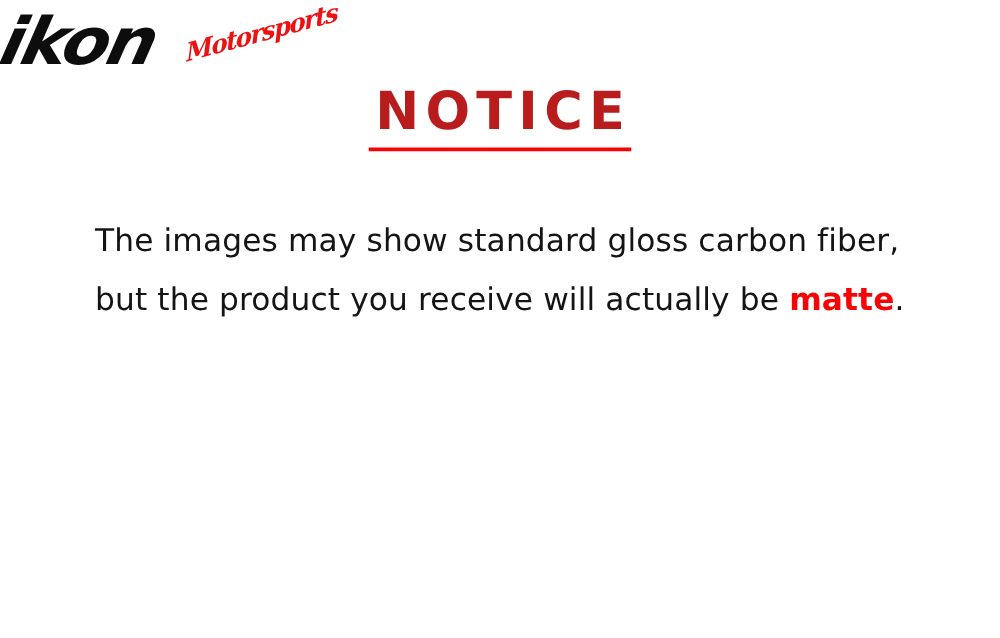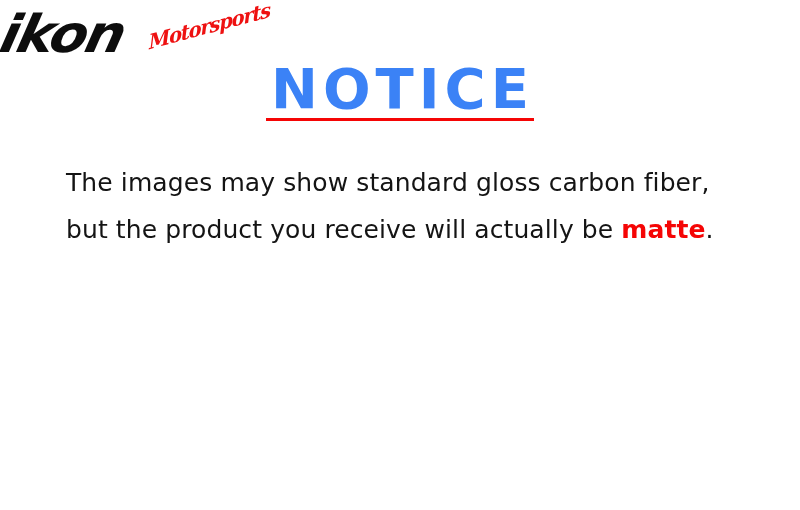--- a/index.html
+++ b/index.html
@@ -66,43 +66,43 @@
     position: absolute;
     left: 0;
     right: 0;
     top: 66px;
     text-align: center;
   }
   .notice-title {
     display: inline-block;
     font-family: "DejaVu Sans", sans-serif;
     font-weight: 700;
-    font-size: 56px;
+    font-size: 42px;
     line-height: 46px;
     letter-spacing: 5px;
-    color: #3b82f6;
+    color: #b91c1c;
     padding: 0 0 6px 0;
     border-bottom: 3px solid #f50505;
     text-indent: 5px;
   }
 
   
   .notice-body {
     position: absolute;
     left: 64px;
     top: 157px;
     width: 690px;
   }
   .notice-paragraph {
     font-family: "DejaVu Sans", sans-serif;
     font-size: 25px;
     line-height: 47px;
     color: #141414;
     letter-spacing: 0.1px;
-    margin: 2px;
+    margin: 12px;
   }
   .paragraph-gap {
     height: 48px;
   }
   .hl-red {
     color: #f50505;
     font-weight: 700;
   }
 </style>
 </head>

